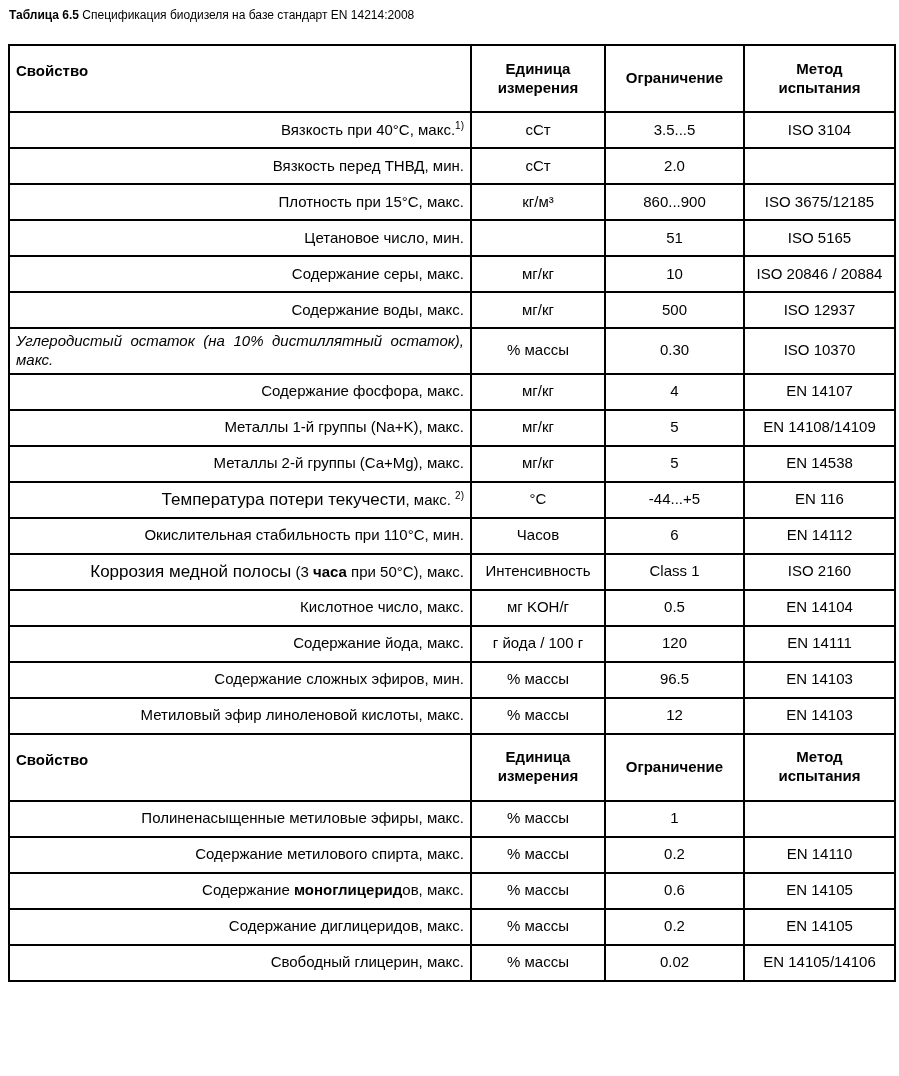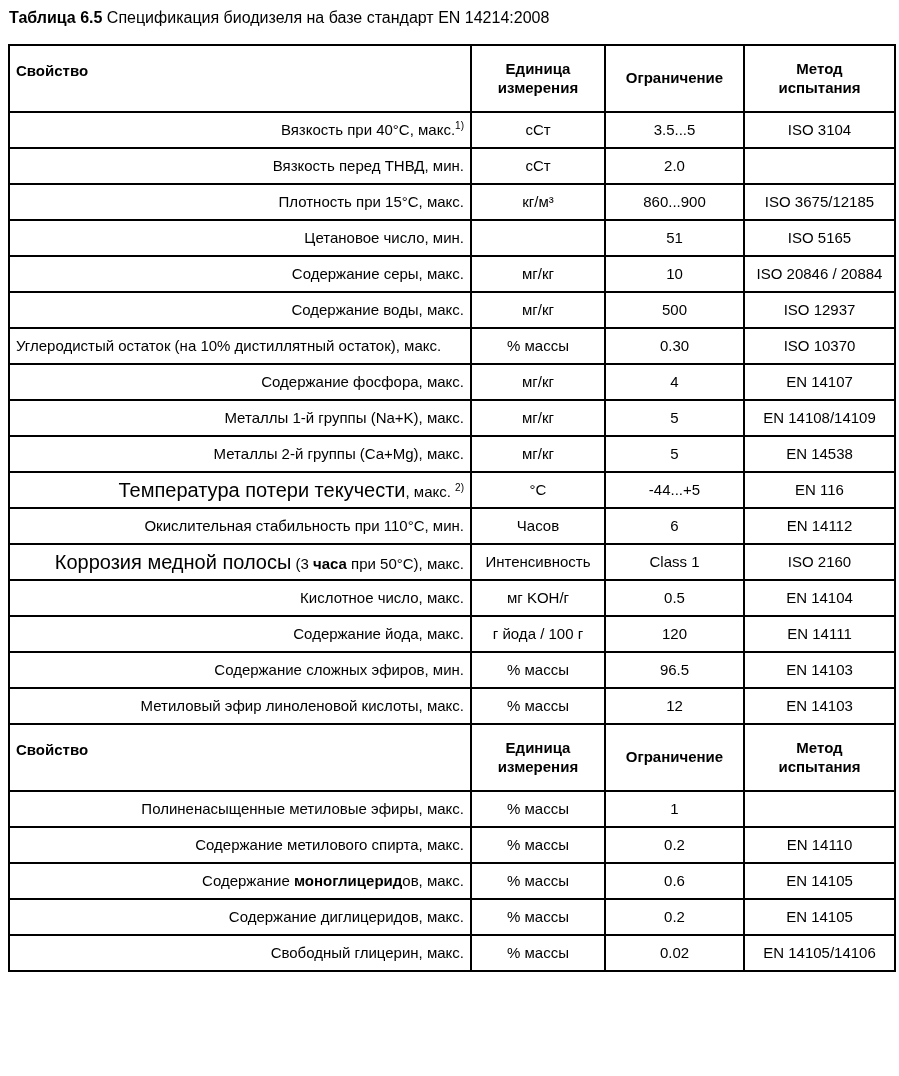--- a/index.html
+++ b/index.html
@@ -13,21 +13,21 @@
     height: 1076px;
     overflow: hidden;
     background: #ffffff;
     color: #000000;
     font-family: "Liberation Sans", sans-serif;
   }
   .doc-title {
     position: absolute;
     left: 9px;
     top: 8px;
-    font-size: 16px;
+    font-size: 12px;
     line-height: 1.2;
     white-space: nowrap;
   }
   .doc-title .t-bold { font-weight: bold; }
 
   table.spec {
     position: absolute;
     left: 8px;
     top: 44px;
     width: 886px;
@@ -68,27 +68,28 @@
   }
   table.spec td.col-unit,
   table.spec td.col-limit,
   table.spec td.col-method {
     text-align: center;
     vertical-align: middle;
   }
   table.spec td.justify {
     text-align: justify;
     text-align-last: left;
+    font-style: italic;
   }
   table.spec .seg-sup {
     font-size: 10px;
     vertical-align: super;
     line-height: 0;
   }
-  table.spec .seg-big  { font-size: 20px; }
+  table.spec .seg-big  { font-size: 17px; }
   table.spec .seg-bold { font-weight: bold; }
 </style>
 </head>
 <body>
 
 <div class="page">
   <div class="doc-title">
     <span class="t-bold">Таблица 6.5</span><span> Спецификация биодизеля на базе стандарт EN 14214:2008</span>
   </div>
 

